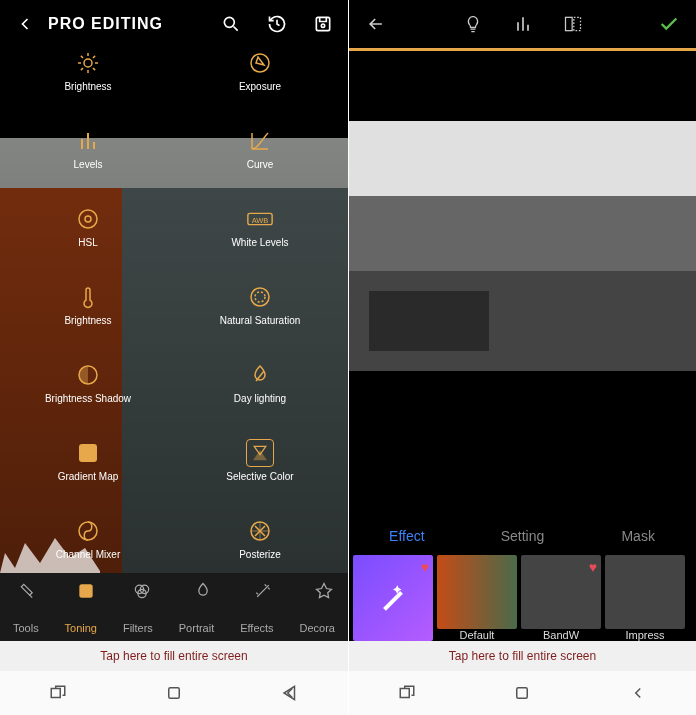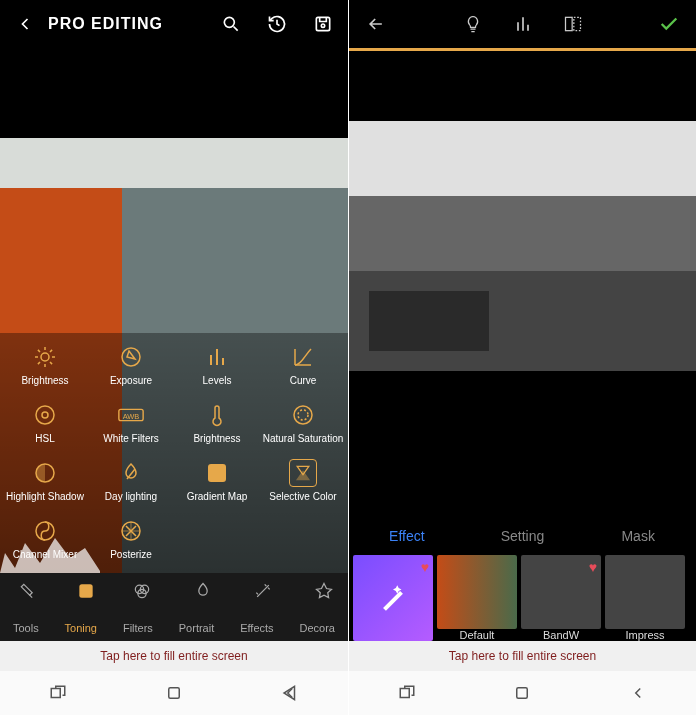--- a/index.html
+++ b/index.html
@@ -9,21 +9,21 @@
   .screen + .screen { border-left: 1px solid #fff; }
 
   
   .topbar { height: 48px; display: flex; align-items: center; padding: 0 14px; color: #fff; background: #000; }
   .topbar .title { font-size: 16px; font-weight: 600; letter-spacing: 1px; margin-left: 12px; flex: 1; }
   .topbar .icon { width: 22px; height: 22px; display: flex; align-items: center; justify-content: center; }
   .topbar .actions { display: flex; gap: 24px; }
   .photo-area { flex: 1; background: linear-gradient(180deg,#000 0 30%, #3a4244 30% 100%); position: relative; overflow: hidden; }
   .photo-inner { position:absolute; top:90px; left:0; right:0; bottom:0; background: linear-gradient(90deg,#c44c17 0 35%, #6b7a7a 35% 100%); }
   .photo-inner::before { content:""; position:absolute; top:0; left:0; right:0; height:50px; background:#d8dcd8; }
-  .grid { position: absolute; bottom: 0; left: 0; right: 0; display: grid; grid-template-columns: repeat(4,1fr); padding: 6px 2px 8px; row-gap: 6px; color: #fff; font-size: 10px; text-align: center; background: linear-gradient(180deg, rgba(0,0,0,0.35), rgba(0,0,0,0.6)); }
+  .grid { position: absolute; bottom: 0; left: 0; right: 0; display: grid; grid-template-columns: repeat(2,1fr); padding: 6px 2px 8px; row-gap: 26px; color: #fff; font-size: 10px; text-align: center; background: linear-gradient(180deg, rgba(0,0,0,0.35), rgba(0,0,0,0.6)); }
   .grid .cell { display:flex; flex-direction:column; align-items:center; gap:4px; padding:4px 2px; }
   .grid .ic { width:28px; height:28px; display:flex; align-items:center; justify-content:center; color:#e6a84a; }
   .grid .ic.sel { border:1px solid #e6a84a; border-radius:4px; }
   .grid .lbl { line-height:1.2; }
   .hist { position:absolute; left:0; bottom:0; width:100px; height:40px; opacity:.7; }
 
   .bottom-tabs { height: 68px; background: #1a1a1a; display: flex; align-items: center; justify-content: space-around; color: #aaa; font-size: 11px; }
   .bottom-tabs .tab { display:flex; flex-direction:column; align-items:flex-end; gap:20px; }
   .bottom-tabs .tab.active { color:#e6a84a; }
   .bottom-tabs .ticon { width:22px; height:22px; display:flex; align-items:center; justify-content:center; }
@@ -139,21 +139,21 @@
             </div>
           <div class="lbl">HSL</div>
         </div>
         <div class="cell">
           <div class="ic">
               <svg width="30" height="24" viewBox="0 0 30 24" fill="none" stroke="currentColor" stroke-width="1.5">
                 <rect x="2" y="6" width="26" height="12" rx="2"></rect>
                 <text x="15" y="16" font-size="8" fill="currentColor" text-anchor="middle" stroke="none">AWB</text>
               </svg>
             </div>
-          <div class="lbl">White Filters</div>
+          <div class="lbl">White Levels</div>
         </div>
         <div class="cell">
           <div class="ic">
               <svg width="24" height="24" viewBox="0 0 24 24" fill="none" stroke="currentColor" stroke-width="1.5">
                 <path d="M14 5a2 2 0 0 0-4 0v10a4 4 0 1 0 4 0z"></path>
               </svg>
             </div>
           <div class="lbl">Brightness</div>
         </div>
 
@@ -166,21 +166,21 @@
             </div>
           <div class="lbl">Natural Saturation</div>
         </div>
         <div class="cell">
           <div class="ic">
               <svg width="24" height="24" viewBox="0 0 24 24" fill="none" stroke="currentColor" stroke-width="1.5">
                 <circle cx="12" cy="12" r="9"></circle>
                 <path d="M12 3a9 9 0 0 0 0 18z" fill="currentColor" stroke="none" opacity=".4"></path>
               </svg>
             </div>
-          <div class="lbl">Highlight Shadow</div>
+          <div class="lbl">Brightness Shadow</div>
         </div>
         <div class="cell">
           <div class="ic">
               <svg width="24" height="24" viewBox="0 0 24 24" fill="none" stroke="currentColor" stroke-width="1.5">
                 <path d="M12 3c-3 3-5 6-5 9a5 5 0 0 0 10 0c0-3-2-6-5-9z"></path>
                 <path d="M8 18l8-10"></path>
               </svg>
             </div>
           <div class="lbl">Day lighting</div>
         </div>

